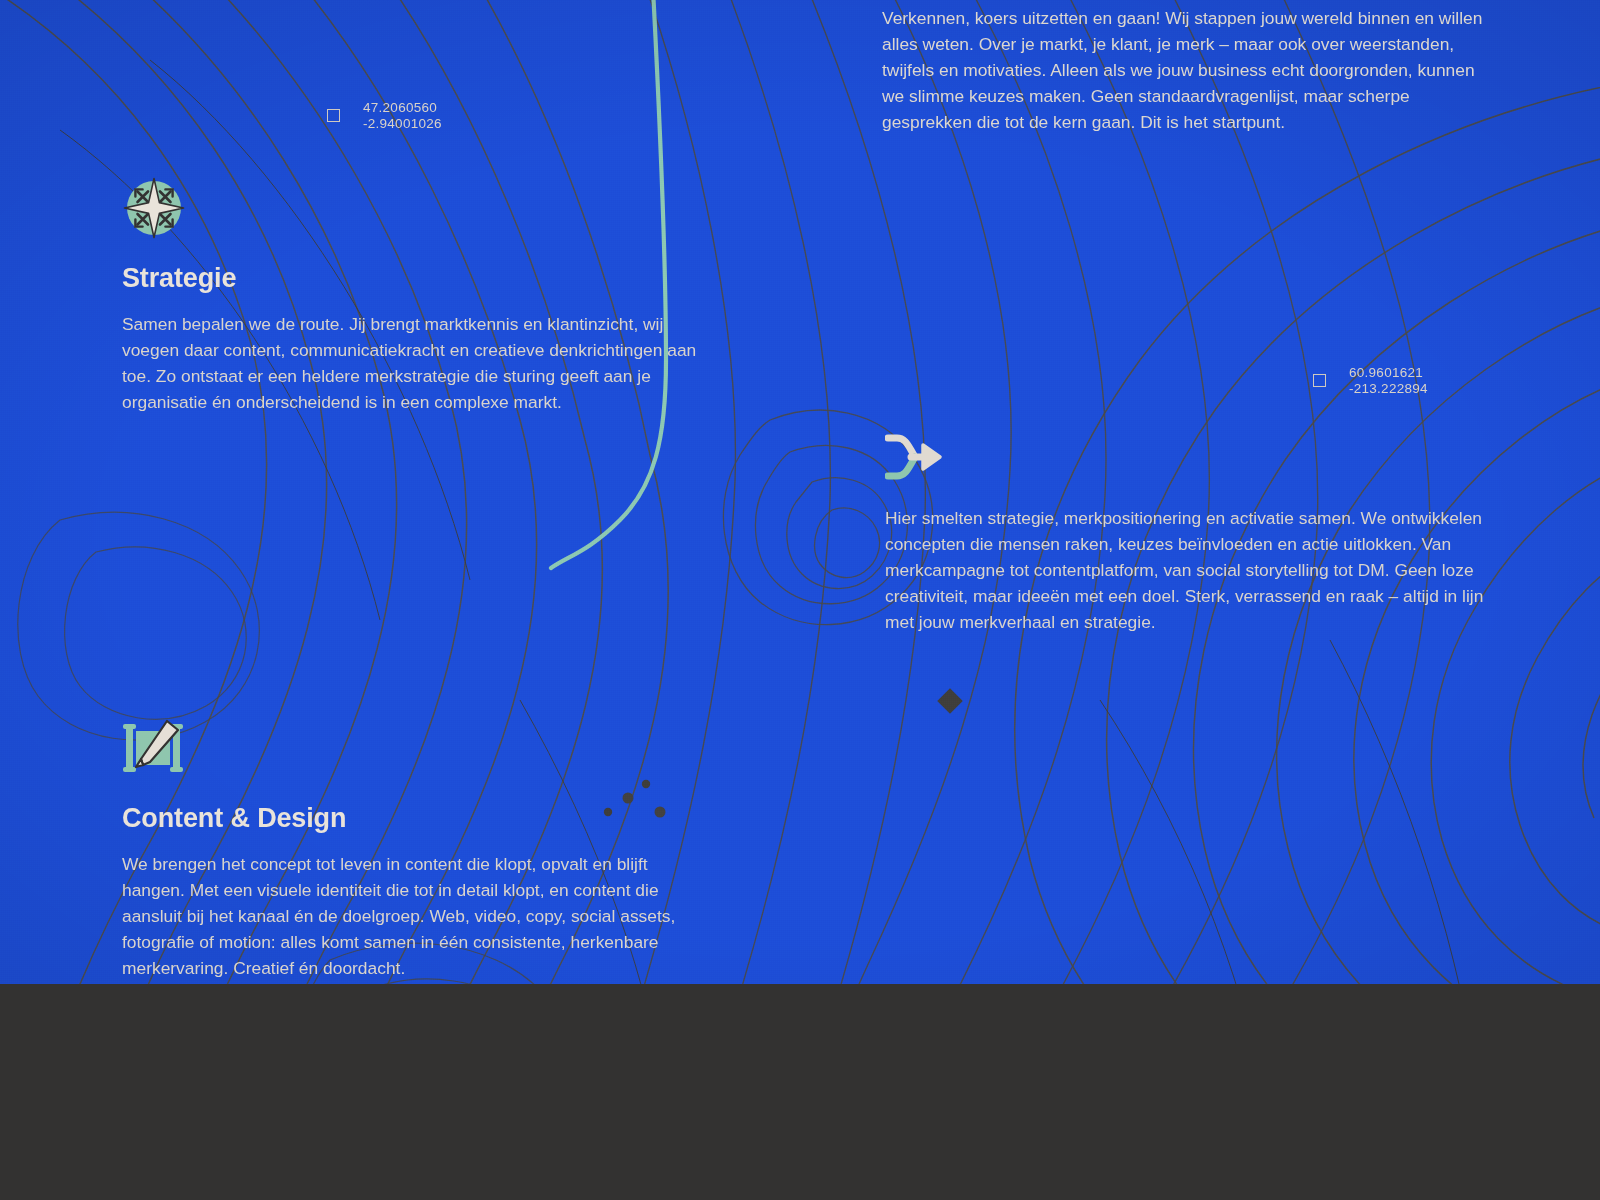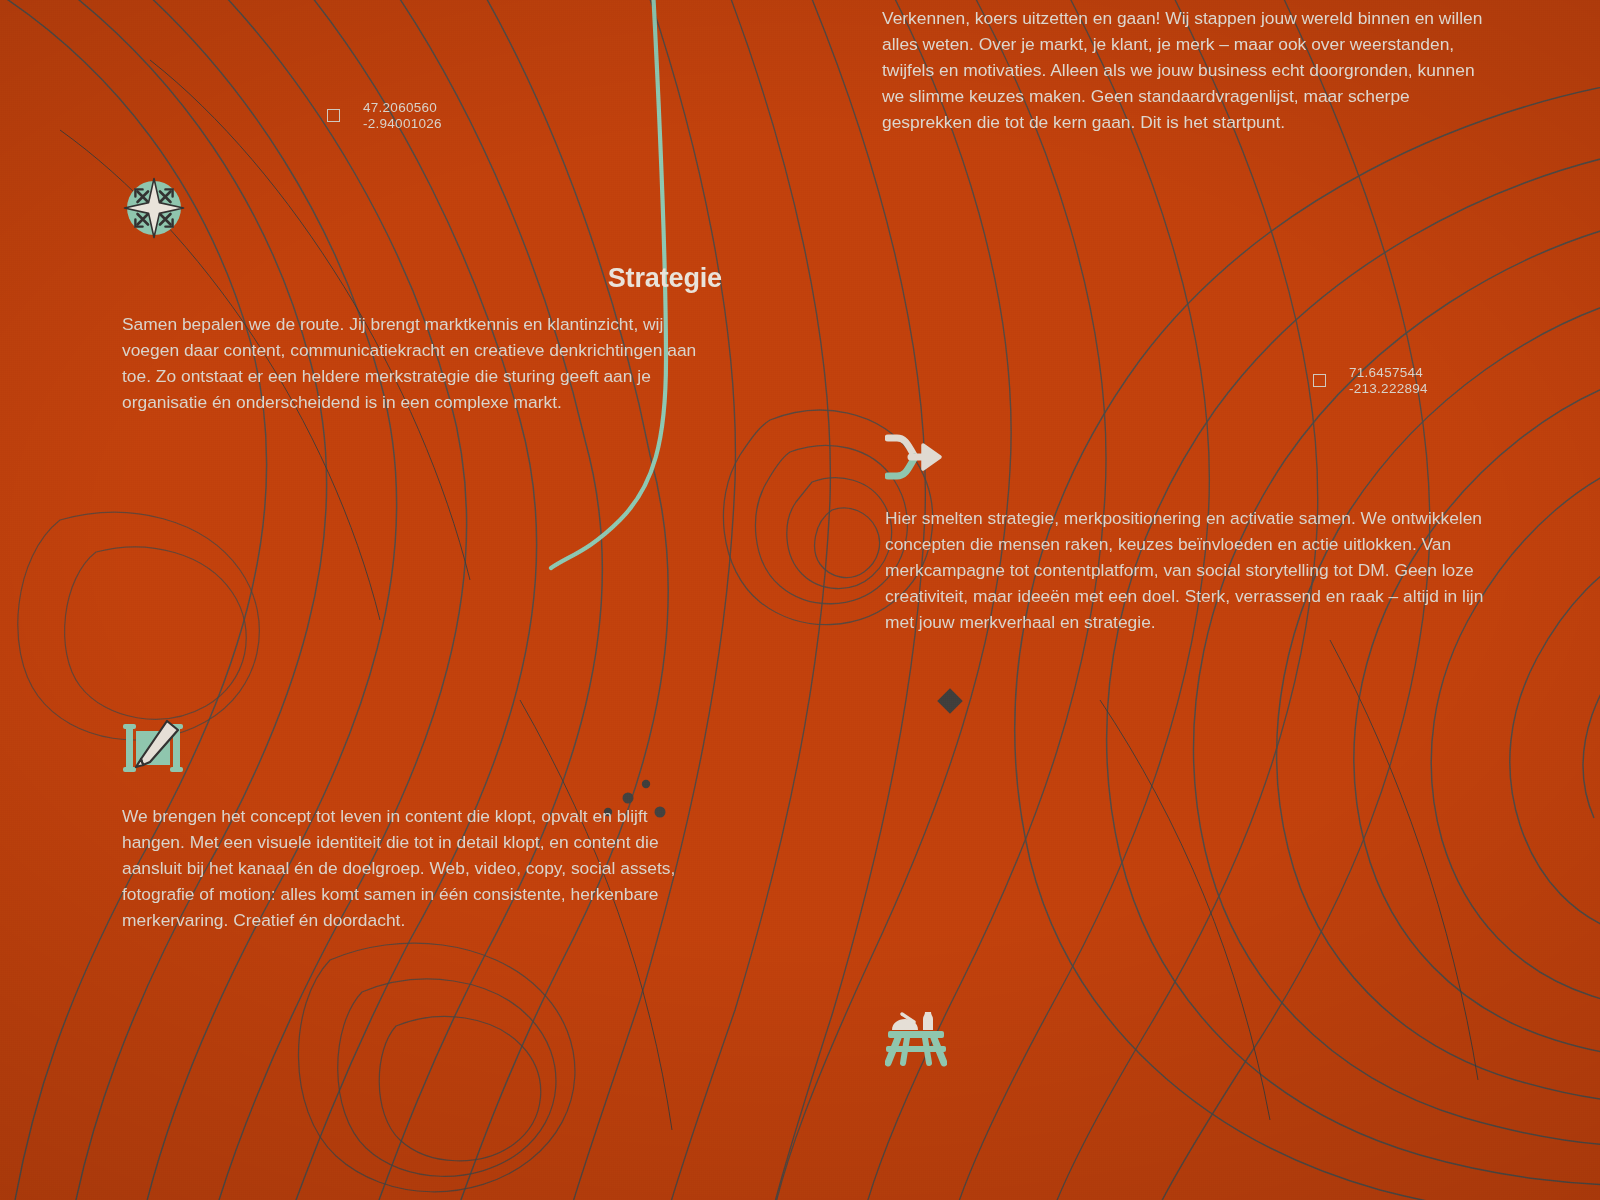--- a/index.html
+++ b/index.html
@@ -6,22 +6,22 @@
 
   html, body {
     width:1600px; height:1200px;
     overflow:hidden;
     background:#333231;
     font-family:"Liberation Sans", sans-serif;
   }
 
   #stage {
     position:relative;
-    width:1600px; height:1200px;
-    background:#c2410c;
+    width:1600px; height:984px;
+    background:#1d4ed8;
     overflow:hidden;
   }
 
   
   .bg-layer {
     position:absolute; inset:0;
     width:1600px; height:1200px;
     pointer-events:none;
   }
   #contour-map { opacity:1; }
@@ -69,21 +69,20 @@
   .feature-icon {
     display:block;
     margin-bottom:23px;
   }
   .feature-title {
     font-size:27px;
     font-weight:700;
     color:#e9e3da;
     letter-spacing:-0.005em;
     margin-bottom:17px;
-    text-align:right;
   }
   .feature-body {
     font-size:17.4px;
     line-height:1.50;
     color:#d9d4cc;
     font-weight:400;
   }
 
   #feature-strategie            { left:122px;  top:176px;  width:600px; }
   #feature-concept-creatie      { left:885px;  top:432px;  width:600px; }
@@ -193,21 +192,21 @@
     <div class="coord-box"></div>
     <div class="coord-text">
       <span>47.2060560</span>
       <span>-2.94001026</span>
     </div>
   </div>
 
   <div class="coord-marker" id="coord-marker-2">
     <div class="coord-box"></div>
     <div class="coord-text">
-      <span>71.6457544</span>
+      <span>60.9601621</span>
       <span>-213.222894</span>
     </div>
   </div>
 
   <div class="feature" id="feature-strategie">
     <svg class="feature-icon" width="64" height="64" viewBox="0 0 64 64">
       <circle cx="32" cy="32" r="27" fill="#8FC6AE"></circle>
       <g fill="#333231">
         <path d="M32 5 A27 27 0 0 0 12.9 12.9 L19 19 A18.5 18.5 0 0 1 32 13.6 Z" opacity="0"></path>
       </g>
@@ -249,20 +248,21 @@
       <rect x="1" y="49" width="13" height="5" rx="2" fill="#8FC6AE"></rect>
       <rect x="51" y="8" width="7" height="44" rx="2" fill="#8FC6AE"></rect>
       <rect x="48" y="6" width="13" height="5" rx="2" fill="#8FC6AE"></rect>
       <rect x="48" y="49" width="13" height="5" rx="2" fill="#8FC6AE"></rect>
 
       <rect x="14" y="13" width="34" height="34" fill="#8FC6AE"></rect>
 
       <path d="M45 3 L56 12 L28 44 L21 47 L19 41 Z" fill="#E5DFD6" stroke="#333231" stroke-width="2.2" stroke-linejoin="round"></path>
       <path d="M21 47 L19 41 L14 49 Z" fill="#E5DFD6" stroke="#333231" stroke-width="2.2" stroke-linejoin="round"></path>
     </svg>
+    <div class="feature-title">Content &amp; Design</div>
     <div class="feature-body">We brengen het concept tot leven in content die klopt, opvalt en blijft hangen. Met een visuele identiteit die tot in detail klopt, en content die aansluit bij het kanaal én de doelgroep. Web, video, copy, social assets, fotografie of motion: alles komt samen in één consistente, herkenbare merkervaring. Creatief én doordacht.</div>
   </div>
 
   <div class="feature" id="feature-productie-realisatie">
     <svg class="feature-icon" width="62" height="60" viewBox="0 0 62 60">
 
       <path d="M7 22 C7 15 13 11 20 11 C27 11 33 15 33 22 Z" fill="#E5DFD6"></path>
       <path d="M17 6 L29 14" stroke="#E5DFD6" stroke-width="3.4" stroke-linecap="round"></path>
 
       <path d="M38 22 L38 11 C38 8 40 7 40 4 L46 4 C46 7 48 8 48 11 L48 22 Z" fill="#E5DFD6"></path>

